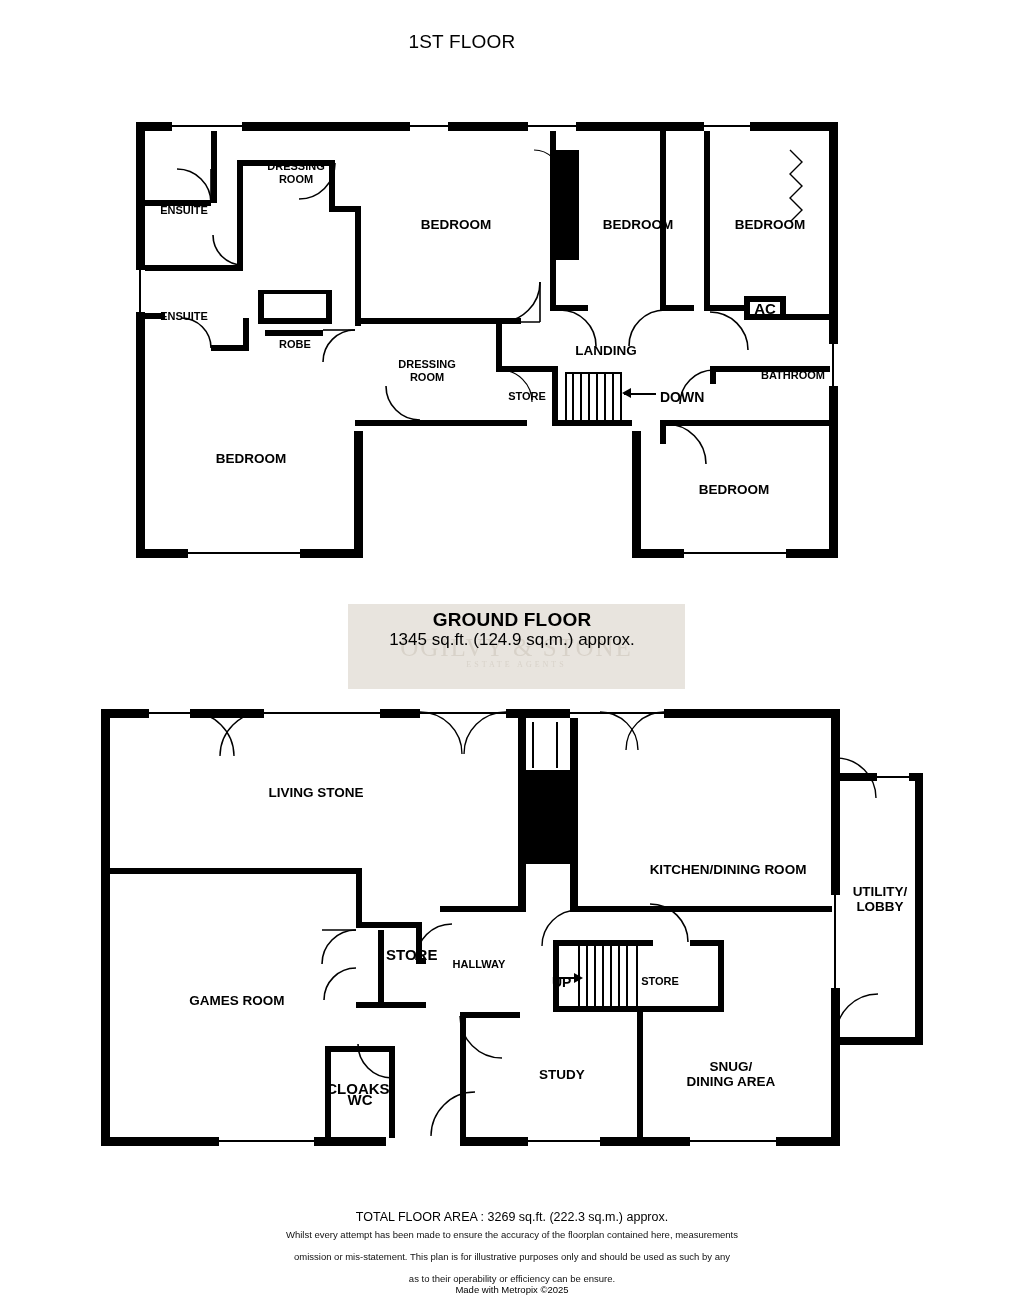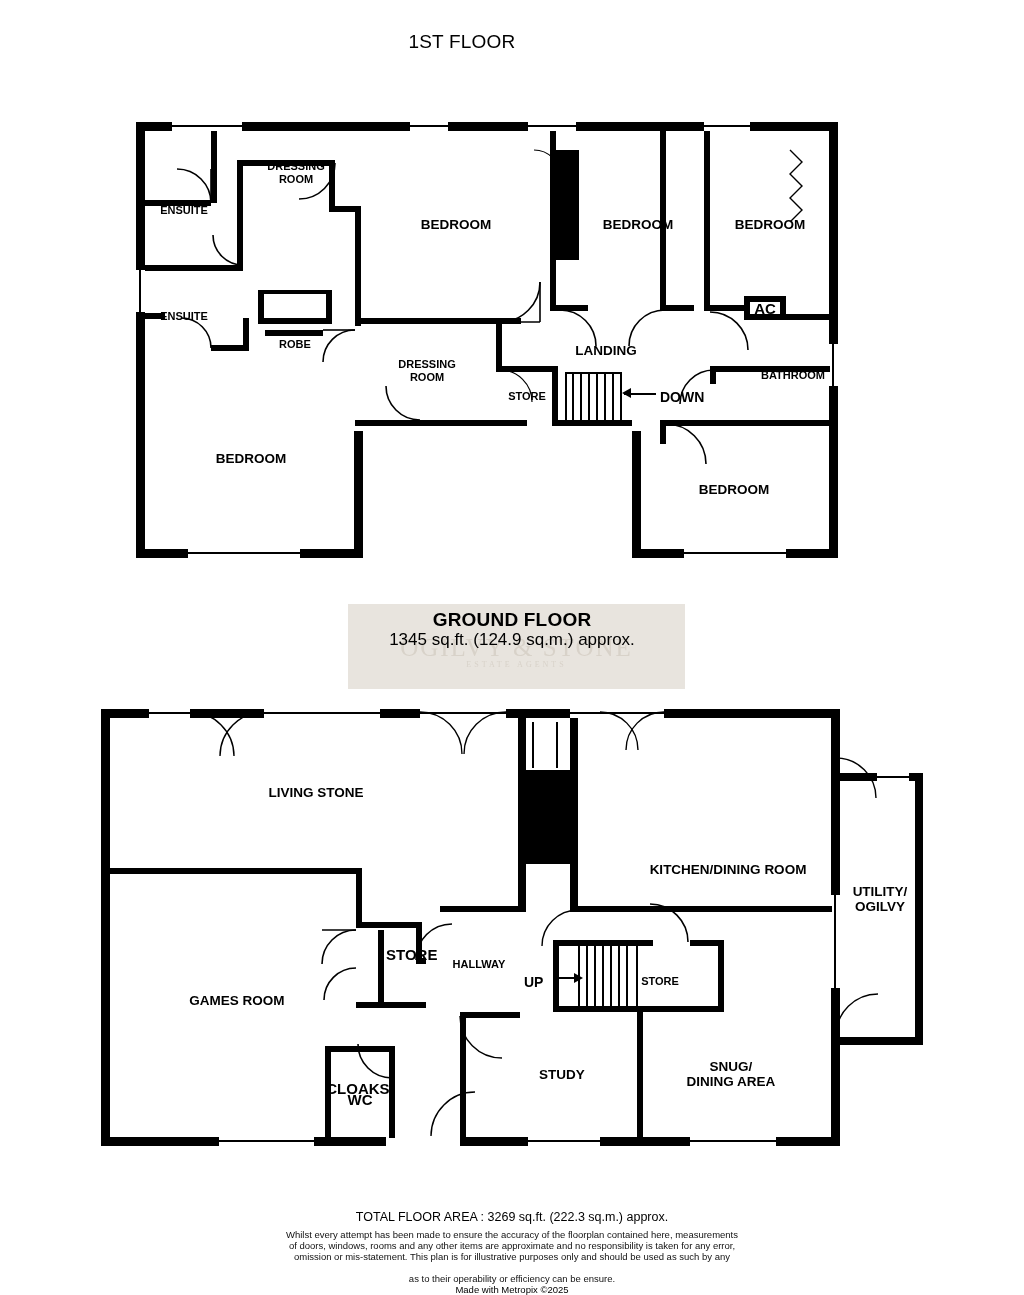--- a/index.html
+++ b/index.html
@@ -205,27 +205,27 @@
   <div class="thin" style="left:578px;top:946px;width:2px;height:60px;"></div>
   <div class="thin" style="left:636px;top:946px;width:2px;height:60px;"></div>
   <div class="thin" style="left:586px;top:946px;width:1.5px;height:60px;"></div>
   <div class="thin" style="left:594px;top:946px;width:1.5px;height:60px;"></div>
   <div class="thin" style="left:602px;top:946px;width:1.5px;height:60px;"></div>
   <div class="thin" style="left:610px;top:946px;width:1.5px;height:60px;"></div>
   <div class="thin" style="left:618px;top:946px;width:1.5px;height:60px;"></div>
   <div class="thin" style="left:626px;top:946px;width:1.5px;height:60px;"></div>
   <div class="thin" style="left:556px;top:977px;width:20px;height:2px;"></div>
   <div class="abs" style="left:574px;top:973px;width:0;height:0;border-top:5px solid transparent;border-bottom:5px solid transparent;border-left:9px solid #000;"></div>
-  <div class="lbl" style="left:524px;top:974px;">UP</div>
+  <div class="lbl" style="left:552px;top:974px;">UP</div>
 
   <div class="room" style="left:246px;top:785px;width:140px;">LIVING STONE</div>
   <div class="room" style="left:625px;top:826px;width:206px;margin-top:36px;">KITCHEN/DINING ROOM</div>
   <div class="room" style="left:838px;top:884px;width:84px;">
     <span>UTILITY/</span><br>
-    <span>OGILVY</span>
+    <span>LOBBY</span>
   </div>
   <div class="room" style="left:164px;top:993px;width:146px;">GAMES ROOM</div>
   <div class="room sm" style="left:434px;top:958px;width:90px;">HALLWAY</div>
   <div class="room xs" style="left:386px;top:950px;width:38px;">STORE</div>
   <div class="room sm" style="left:634px;top:975px;width:52px;">STORE</div>
   <div class="room" style="left:510px;top:1067px;width:104px;">STUDY</div>
   <div class="room" style="left:654px;top:1059px;width:154px;">
     <span>SNUG/</span><br>
     <span>DINING AREA</span>
   </div>
@@ -276,18 +276,17 @@
       <path d="M392 1078 A34 34 0 0 1 358 1044"></path>
       <path d="M836 1036 A42 42 0 0 1 878 994" stroke-width="1.4"></path>
       <path d="M836 758 A40 40 0 0 1 876 798" stroke-width="1.4"></path>
       <path d="M916 1044 L872 1044" stroke-width="0"></path>
       <path d="M838 912 A40 40 0 0 1 878 952" stroke-width="0"></path>
     </g>
   </svg>
 
   <div class="footer f-total" style="top:1210px;">TOTAL FLOOR AREA : 3269 sq.ft. (222.3 sq.m.) approx.</div>
   <div class="footer f-disc" style="top:1229px;">Whilst every attempt has been made to ensure the accuracy of the floorplan contained here, measurements</div>
-  <div class="footer f-disc" style="top:1240px;">of doors, windows, rooms and any other items are approximate and no responsibility is taken for any error,</div>
   <div class="footer f-disc" style="top:1251px;">omission or mis-statement. This plan is for illustrative purposes only and should be used as such by any</div>
   <div class="footer f-disc" style="top:1273px;">as to their operability or efficiency can be ensure.</div>
   <div class="footer f-made" style="top:1284px;">Made with Metropix ©2025</div>
 
 </div>
 
 </body></html>

